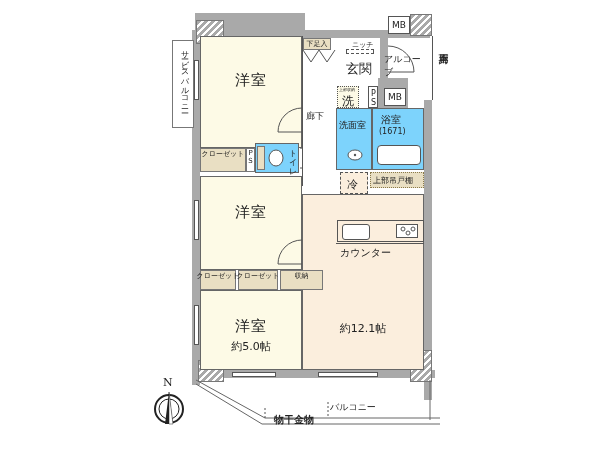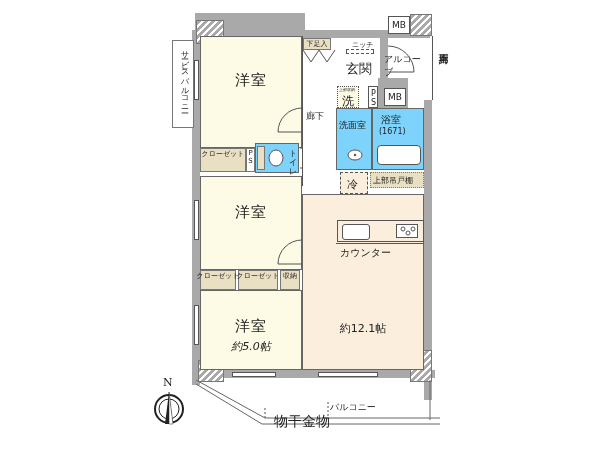--- a/index.html
+++ b/index.html
@@ -157,43 +157,43 @@
 <svg style="left:278px;top:240px;" width="24" height="24">
     <path d="M24 0 A24 24 0 0 0 0 24 L24 24" fill="none" stroke="#555" stroke-width="1"></path>
   </svg>
 
 <div class="abs storage" style="left:200px;top:270px;width:36px;height:20px;">
   <span>クローゼット</span>
 </div>
 <div class="abs storage" style="left:238px;top:270px;width:40px;height:20px;">
   <span>クローゼット</span>
 </div>
-<div class="abs storage" style="left:280px;top:270px;width:20px;height:20px;">
+<div class="abs storage" style="left:280px;top:270px;width:43px;height:20px;">
   <span>収納</span>
 </div>
 
 <div class="room yellow" style="left:200px;top:290px;width:102px;height:80px;border:1px solid #666;">
   <div class="abs label-main" style="left:0;right:0;top:26px;">洋室</div>
-  <div class="abs label-sub" style="left:0;right:0;top:48px;font-style:italic;">約5.0帖</div>
+  <div class="abs label-sub" style="left:0;right:0;top:48px;">約5.0帖</div>
 </div>
 
 <div class="window" style="left:194px;top:200px;width:5px;height:40px;"></div>
 <div class="window" style="left:194px;top:305px;width:5px;height:40px;"></div>
 <div class="window" style="left:194px;top:60px;width:5px;height:40px;"></div>
 <div class="window" style="left:318px;top:372px;width:60px;height:5px;"></div>
 <div class="window" style="left:232px;top:372px;width:44px;height:5px;"></div>
 
 <svg style="left:0;top:0;" width="600" height="450">
   <polyline points="196,380 265,418 440,418" fill="none" stroke="#666" stroke-width="1"></polyline>
   <polyline points="196,384 262,424 440,424" fill="none" stroke="#666" stroke-width="1"></polyline>
   <line x1="430" y1="380" x2="430" y2="420" stroke="#666"></line>
   <line x1="265" y1="408" x2="265" y2="418" stroke="#555" stroke-dasharray="2,2"></line>
   <line x1="328" y1="402" x2="328" y2="418" stroke="#555" stroke-dasharray="2,2"></line>
 </svg>
-<div class="abs" style="left:274px;top:413px;font-size:14px;">物干金物</div>
+<div class="abs" style="left:274px;top:413px;font-size:10px;font-weight:bold;">物干金物</div>
 <div class="abs" style="left:330px;top:401px;font-size:9px;">バルコニー</div>
 
 <div class="abs" style="left:163px;top:376px;font-size:11px;font-family:'DejaVu Serif', serif;">N</div>
 <svg style="left:152px;top:392px;" width="34" height="34">
   <circle cx="17" cy="17" r="14" fill="none" stroke="#222" stroke-width="2"></circle>
   <circle cx="17" cy="17" r="10" fill="none" stroke="#222" stroke-width="1"></circle>
   <polygon points="17,0 13,32 21,32" fill="#222"></polygon>
   <polygon points="17,0 17,32 21,32" fill="#fff" stroke="#222" stroke-width="0.5"></polygon>
 </svg>
 

